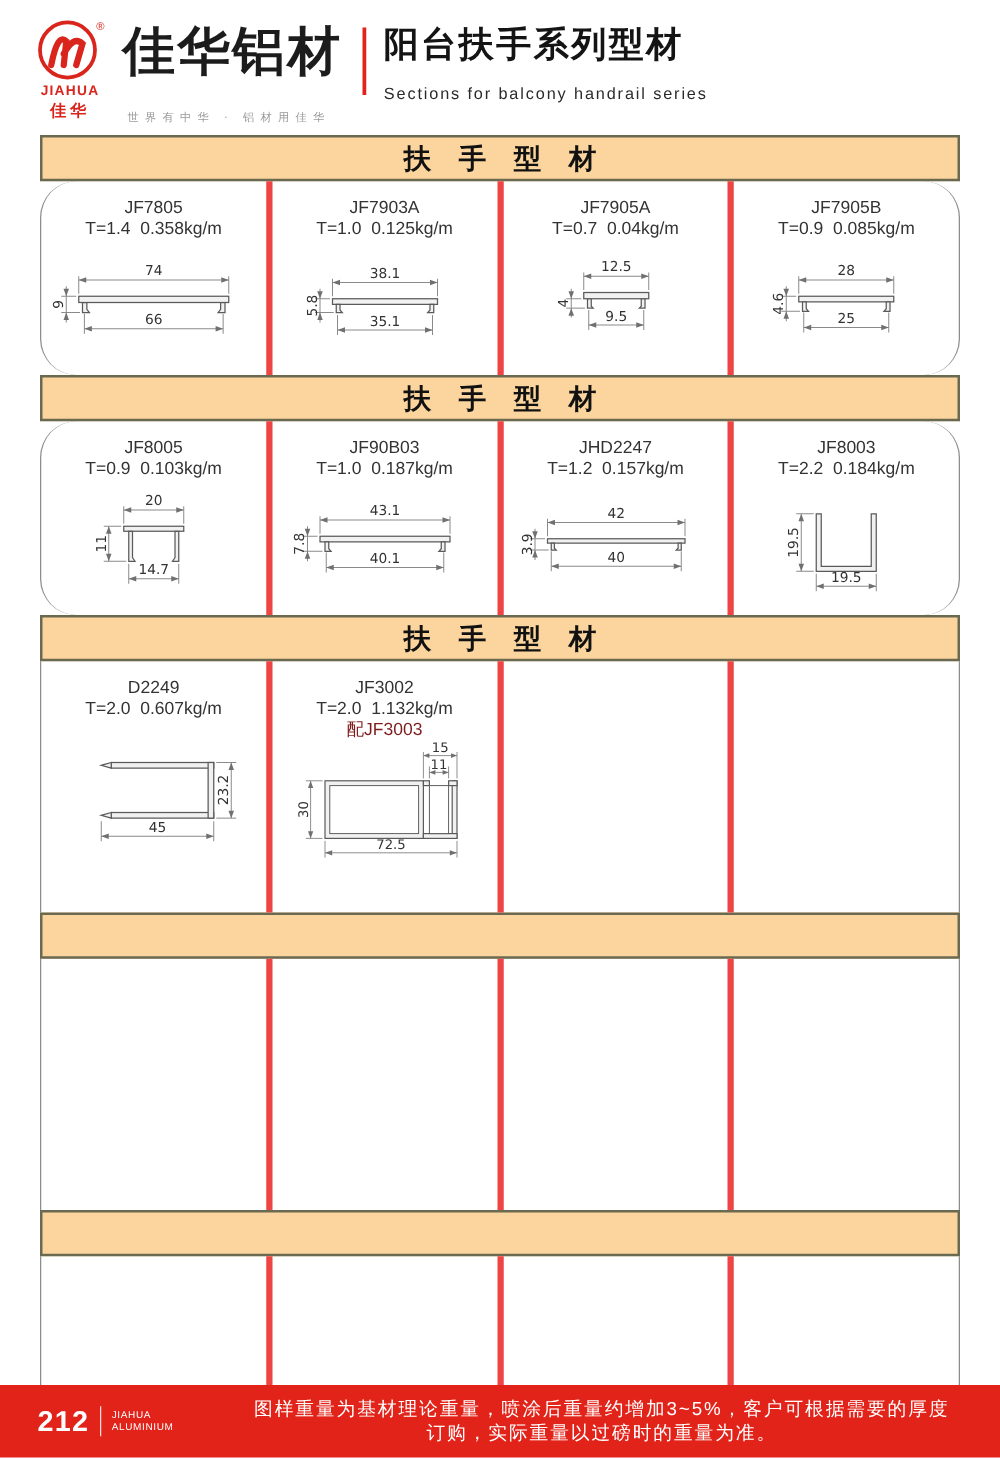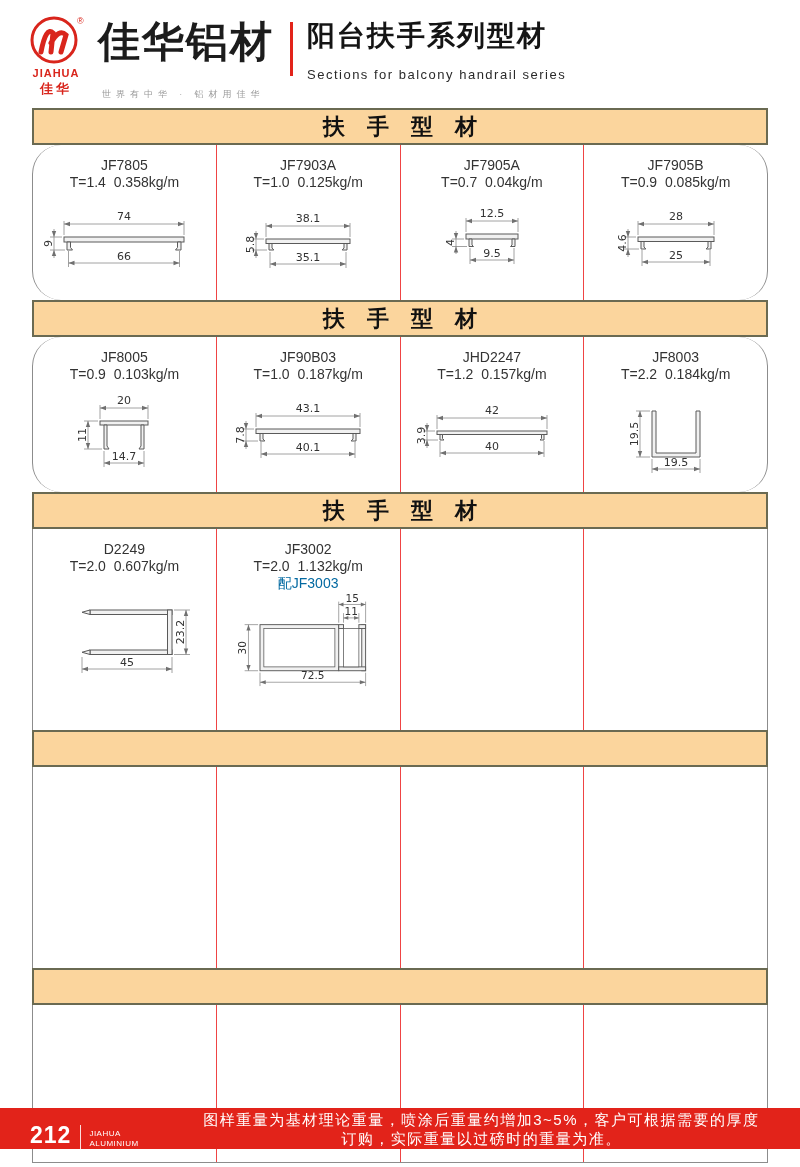--- a/index.html
+++ b/index.html
@@ -20,35 +20,35 @@
 
   
   .catalog { position:absolute; left:32px; top:108px; width:736px; }
   .band { height:37px; background:#fbd59d; border:2px solid #6a6a52; display:flex; align-items:center; justify-content:center; font-size:22px; font-weight:bold; color:#111; letter-spacing:22px; text-indent:22px; }
   .row { display:flex; border-left:1px solid #8c8c8c; border-right:1px solid #8c8c8c; }
   .row.r155 { height:155px;border-radius:29px; }
   .row.r157 { height:201px; }
   .row.r158 { height:158px; }
   .row.bottom { border-bottom:1px solid #8c8c8c; }
   .cell { flex:1 1 0; min-width:0; padding-top:12px; text-align:center; }
-  .cell + .cell { border-left:1px solid #ef4444; }
+  .cell + .cell { border-left:5px solid #ef4444; }
   .code { font-size:14px; color:#333; line-height:17px; }
   .spec { font-size:14px; color:#333; line-height:17px; white-space:pre; }
-  .pair-note { font-size:14px; color:#0369a1; line-height:17px; }
+  .pair-note { font-size:14px; color:#7f1d1d; line-height:17px; }
   .cell svg { display:block; margin:0 auto; }
 
   
   .pf  { fill:#f1f1f1; stroke:#5a5a5a; stroke-width:1; }
   .pin { fill:#ffffff; stroke:#5a5a5a; stroke-width:0.8; }
   .dm, .ex { stroke:#8a8a8a; stroke-width:0.8; fill:none; }
   .ar  { fill:#707070; stroke:none; }
   .dl  { font-size:11px; fill:#333; font-family:"DejaVu Sans", sans-serif; }
 
   
-  .page-footer { position:absolute; left:0; right:0; top:1108px; height:41px; background:#e2231a; color:#fff; display:flex; align-items:flex-end; }
+  .page-footer { position:absolute; left:0; right:0; top:1108px; height:58px; background:#e2231a; color:#fff; display:flex; align-items:center; }
   .page-num { font-size:23px; font-weight:bold; margin-left:30px; letter-spacing:1px; }
   .footer-sep { width:1px; height:24px; background:rgba(255,255,255,.85); margin:0 8px 0 9px; }
   .footer-brand { font-size:8px; letter-spacing:0.5px; line-height:10px; }
   .footer-note { flex:1; text-align:center; font-size:15px; letter-spacing:1.5px; padding:0 36px 0 60px; }
 </style>
 </head>
 <body>
 
 <div class="page-header">
   <div class="logo-col">

